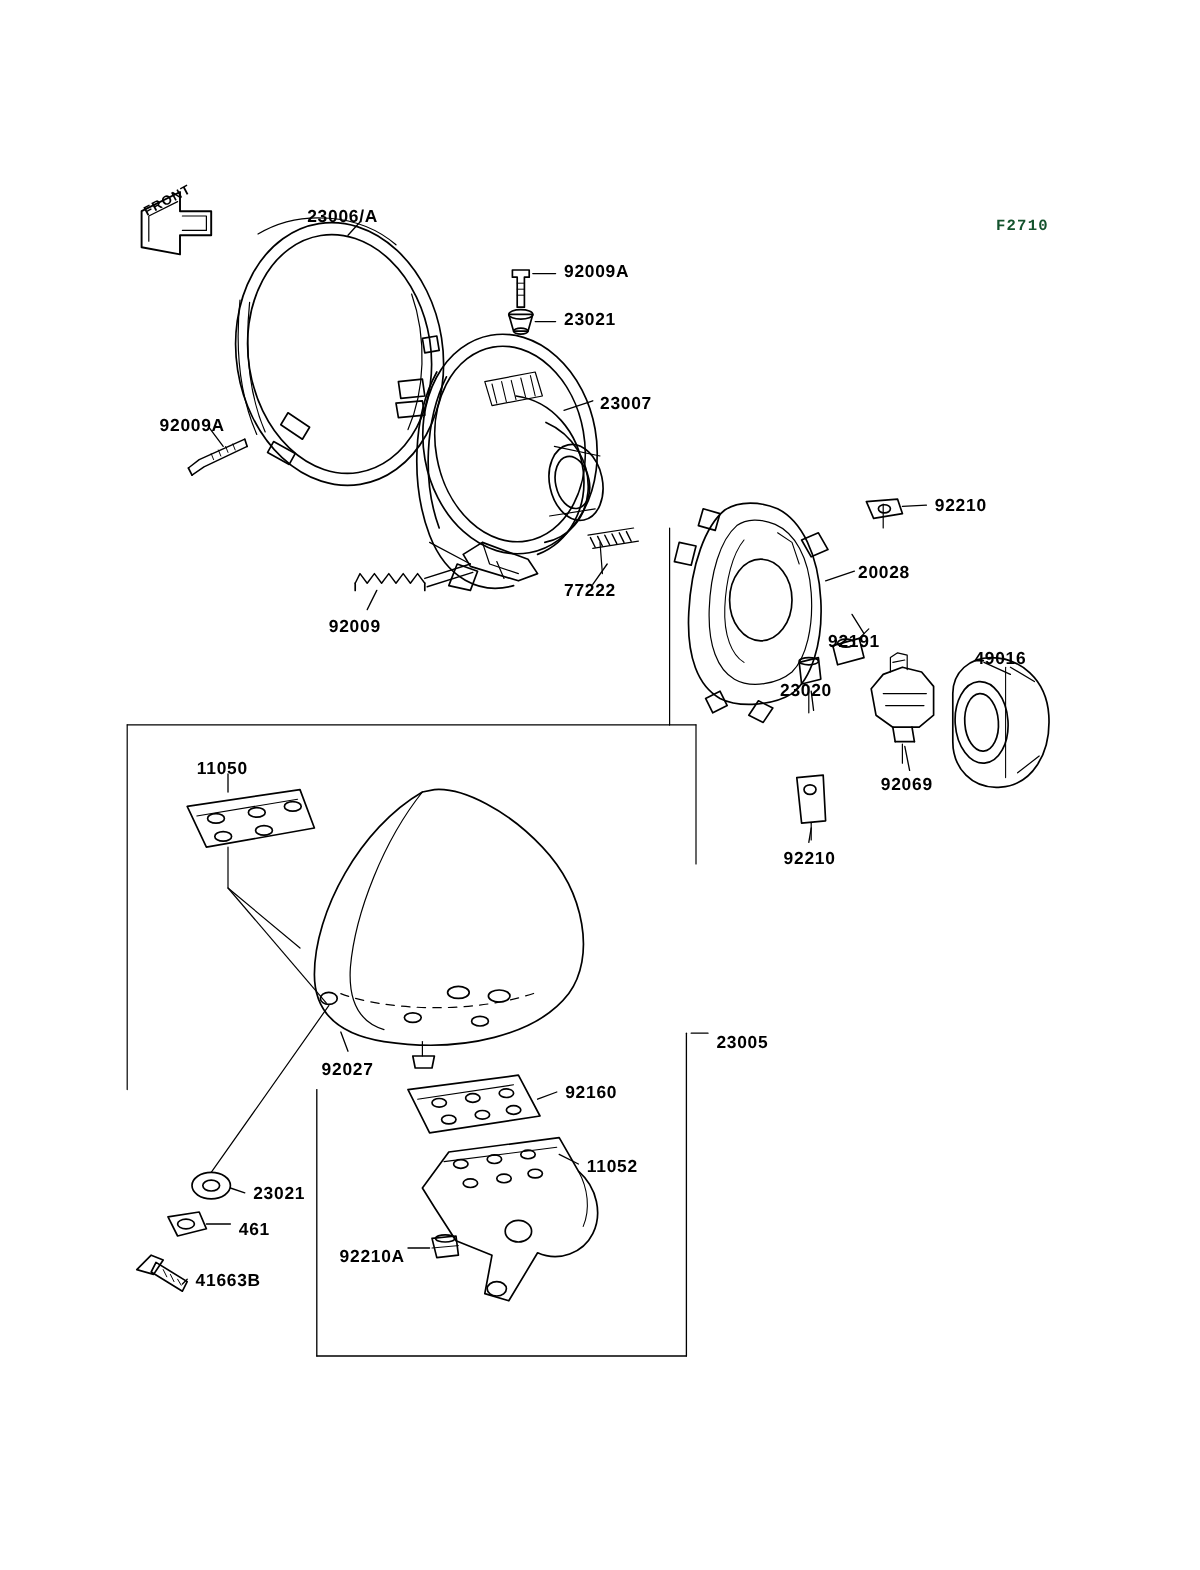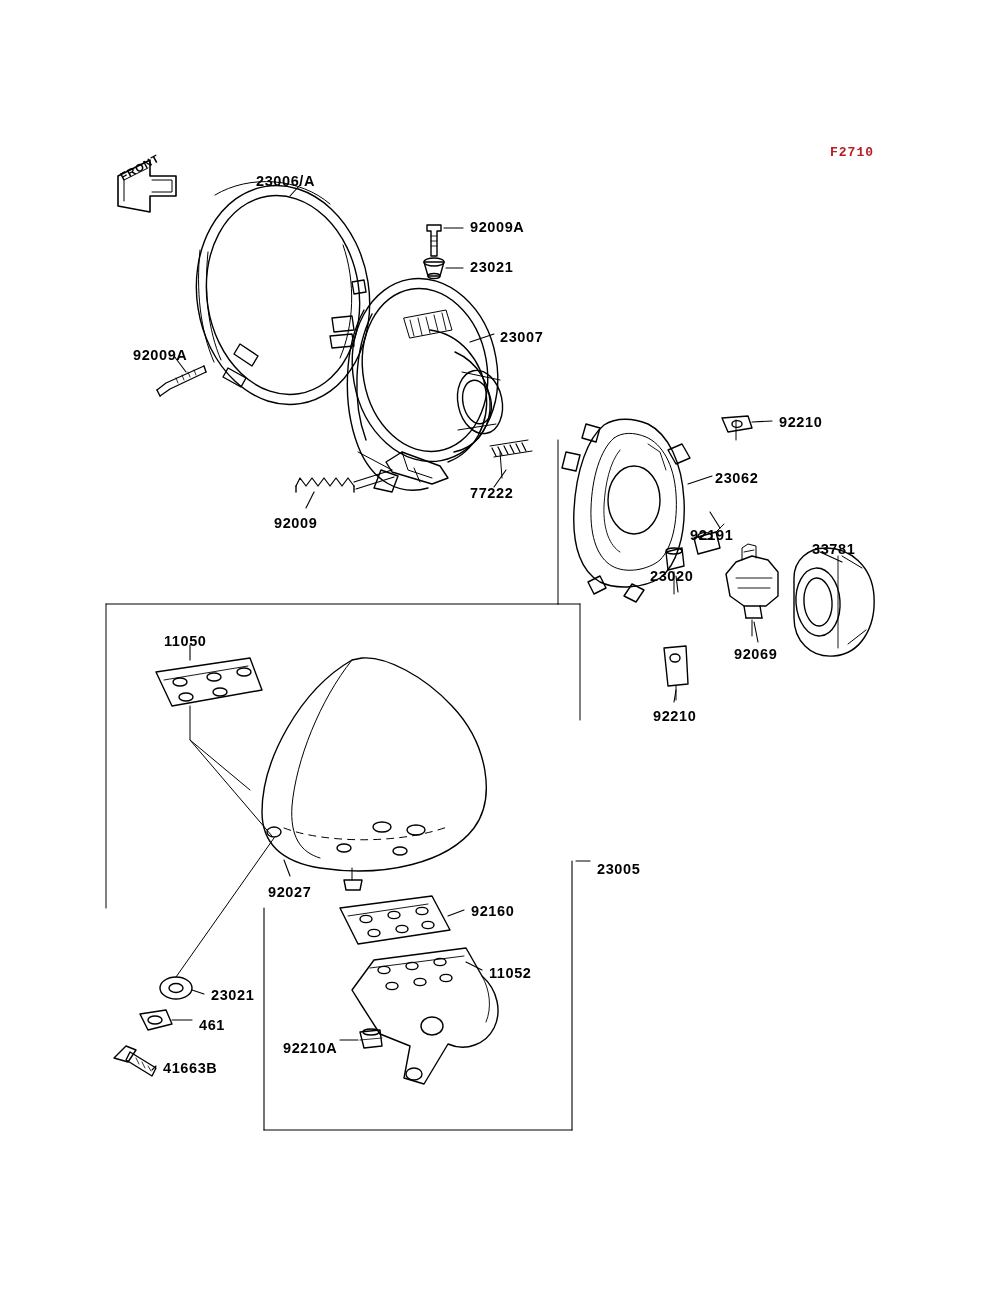--- a/index.html
+++ b/index.html
@@ -30,23 +30,24 @@
     color: #000000;
     letter-spacing: 0.6px;
     white-space: nowrap;
     text-align: right;
   }
   .code-tag {
     position: absolute;
     font-family: "Liberation Mono", monospace;
     font-size: 13px;
     font-weight: 700;
-    color: #b91c1c;
+    color: #14532d;
     letter-spacing: 1px;
     white-space: nowrap;
+    margin-top: 36px;
   }
   .front-text {
     position: absolute;
     left: 118px;
     top: 172px;
     font-family: "Liberation Sans", sans-serif;
     font-size: 11px;
     font-weight: 700;
     letter-spacing: 1px;
     transform: rotate(-28deg);
@@ -326,23 +327,23 @@
   <div class="front-text">FRONT</div>
 
   <div class="lbl" style="left:256px; top:173px;">23006/A</div>
   <div class="lbl" style="left:470px; top:219px;">92009A</div>
   <div class="lbl" style="left:470px; top:259px;">23021</div>
   <div class="lbl" style="left:500px; top:329px;">23007</div>
   <div class="lbl" style="left:133px; top:347px;">92009A</div>
   <div class="lbl" style="left:470px; top:485px;">77222</div>
   <div class="lbl" style="left:274px; top:515px;">92009</div>
   <div class="lbl" style="left:779px; top:414px;">92210</div>
-  <div class="lbl" style="left:715px; top:470px;">23062</div>
+  <div class="lbl" style="left:715px; top:470px;">20028</div>
   <div class="lbl" style="left:690px; top:506px;margin-top:21px;">92191</div>
-  <div class="lbl" style="left:812px; top:541px;">33781</div>
+  <div class="lbl" style="left:812px; top:541px;">49016</div>
   <div class="lbl" style="left:650px; top:568px;">23020</div>
   <div class="lbl" style="left:734px; top:646px;">92069</div>
   <div class="lbl" style="left:653px; top:708px;">92210</div>
   <div class="lbl" style="left:164px; top:633px;">11050</div>
   <div class="lbl" style="left:597px; top:861px;">23005</div>
   <div class="lbl" style="left:268px; top:884px;">92027</div>
   <div class="lbl" style="left:471px; top:903px;">92160</div>
   <div class="lbl" style="left:489px; top:965px;">11052</div>
   <div class="lbl" style="left:211px; top:987px;">23021</div>
   <div class="lbl" style="left:199px; top:1017px;">461</div>

